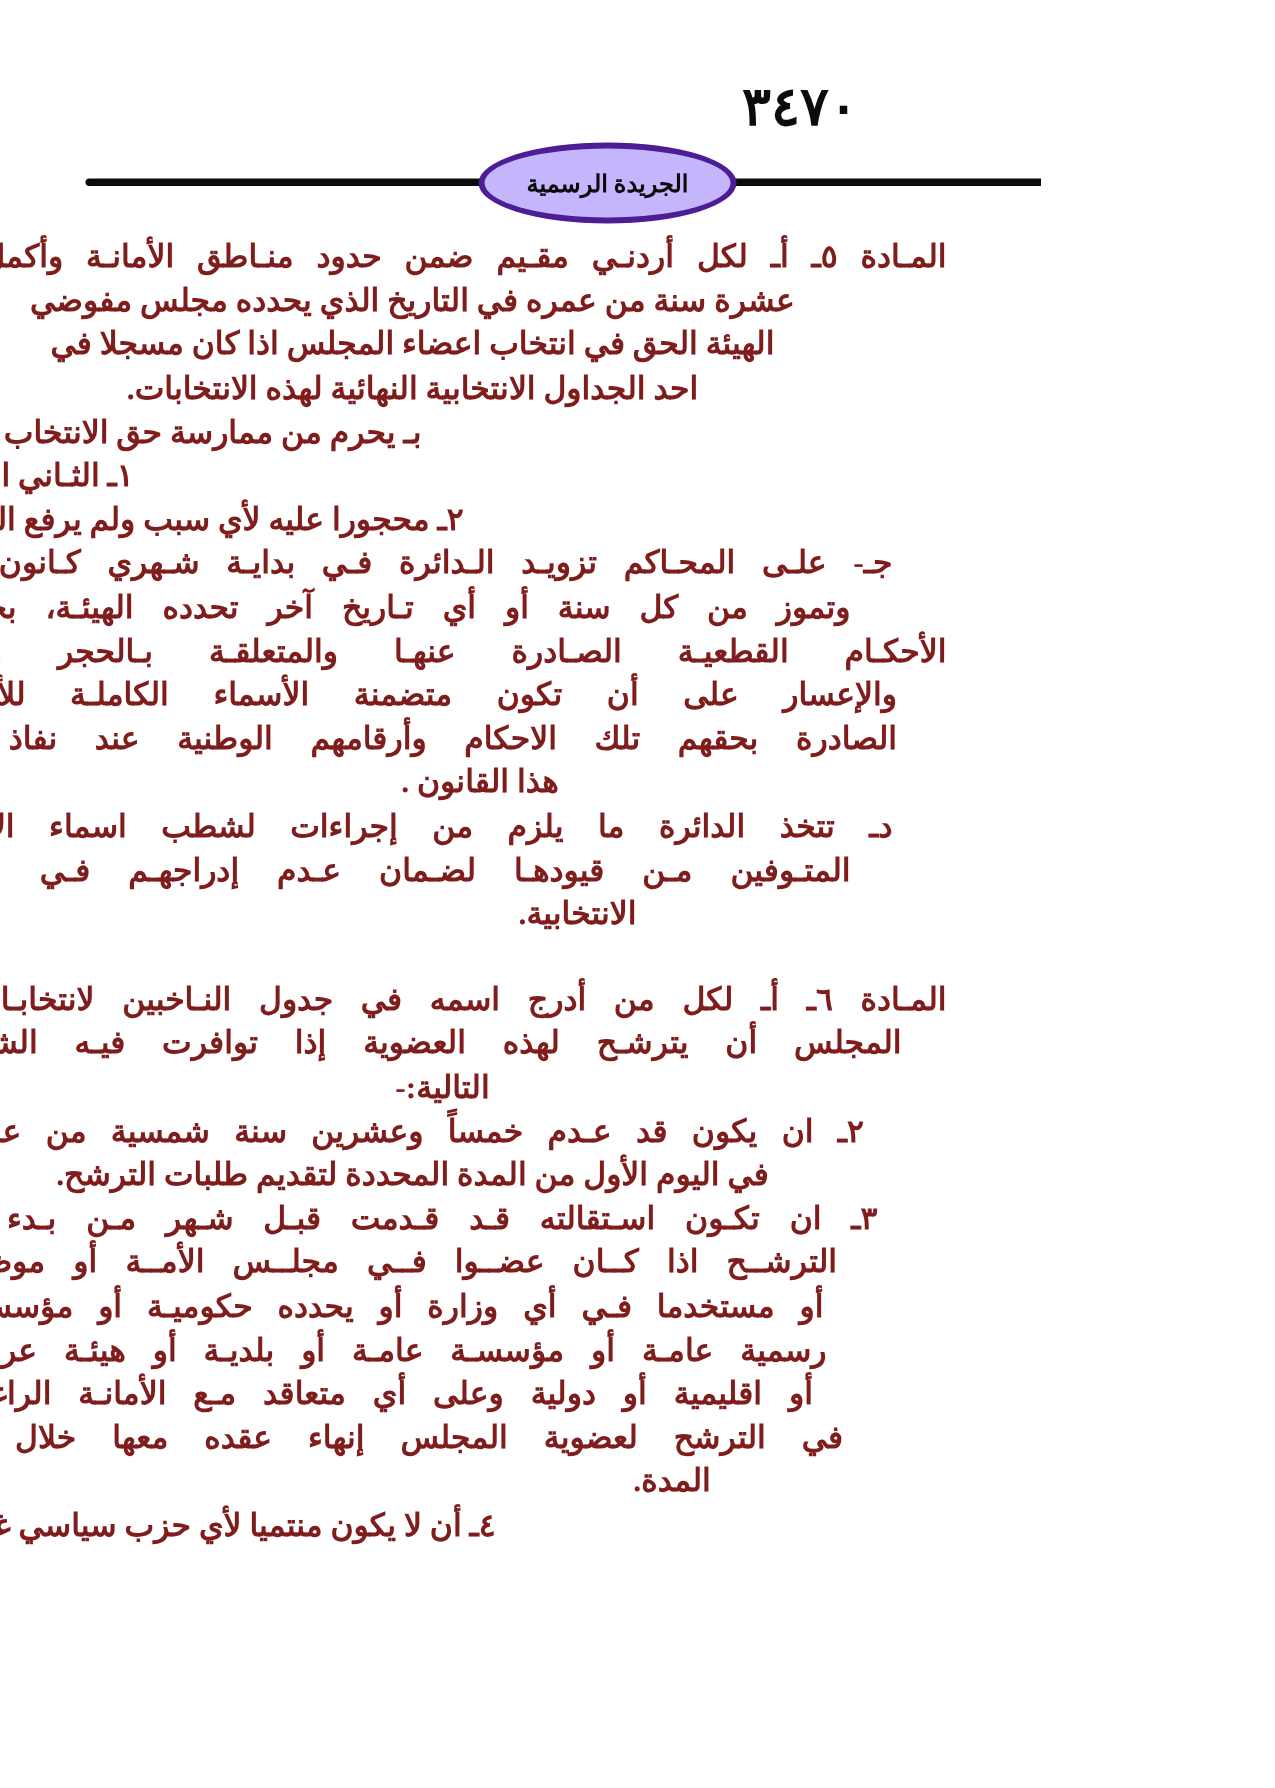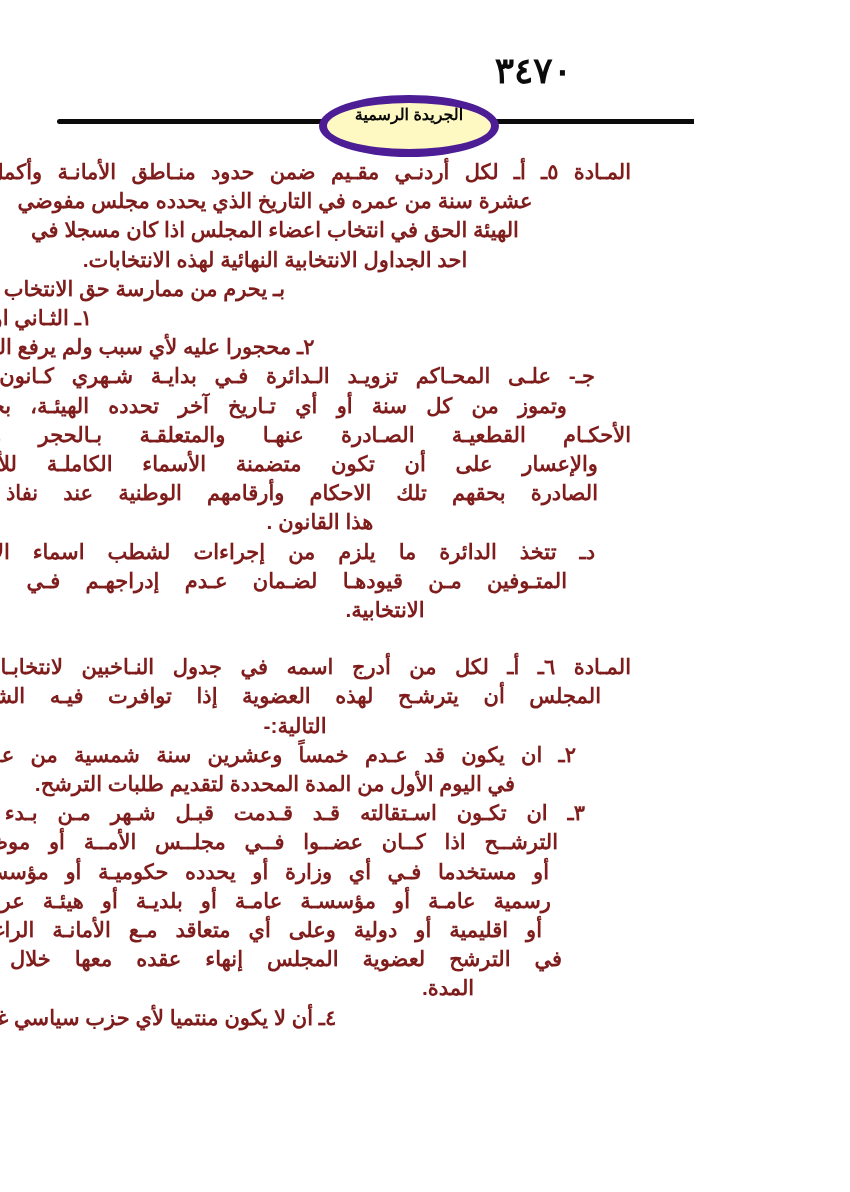--- a/index.html
+++ b/index.html
@@ -6,21 +6,21 @@
     margin: 0;
     padding: 0;
     background: #ffffff;
   }
   .page {
     position: relative;
     width: 694px;
     height: 1192px;
     background: #ffffff;
     color: #0b0b0b;
-    font-family: Liberation Sans, sans-serif;
+    font-family: Liberation Serif, serif;
     overflow: hidden;
   }
   
   .page-number {
     position: absolute;
     top: 50px;
     right: 122px;
     direction: rtl;
     font-size: 36px;
     font-weight: bold;
@@ -42,25 +42,25 @@
     height: 5px;
     background: #0b0b0b;
     border-radius: 3px;
   }
   .header-oval {
     position: absolute;
     top: 3px;
     left: 319px;
     width: 164px;
     height: 46px;
-    background: #fef9c3;
-    border: 8px solid #4c1d95;
+    background: #c4b5fd;
+    border: 4px solid #4c1d95;
     border-radius: 50%;
     display: flex;
-    align-items: flex-start;
+    align-items: center;
     justify-content: center;
   }
   .header-oval span {
     direction: rtl;
     font-size: 16px;
     font-weight: bold;
     white-space: nowrap;
     padding-top: 2px;
   }
   

